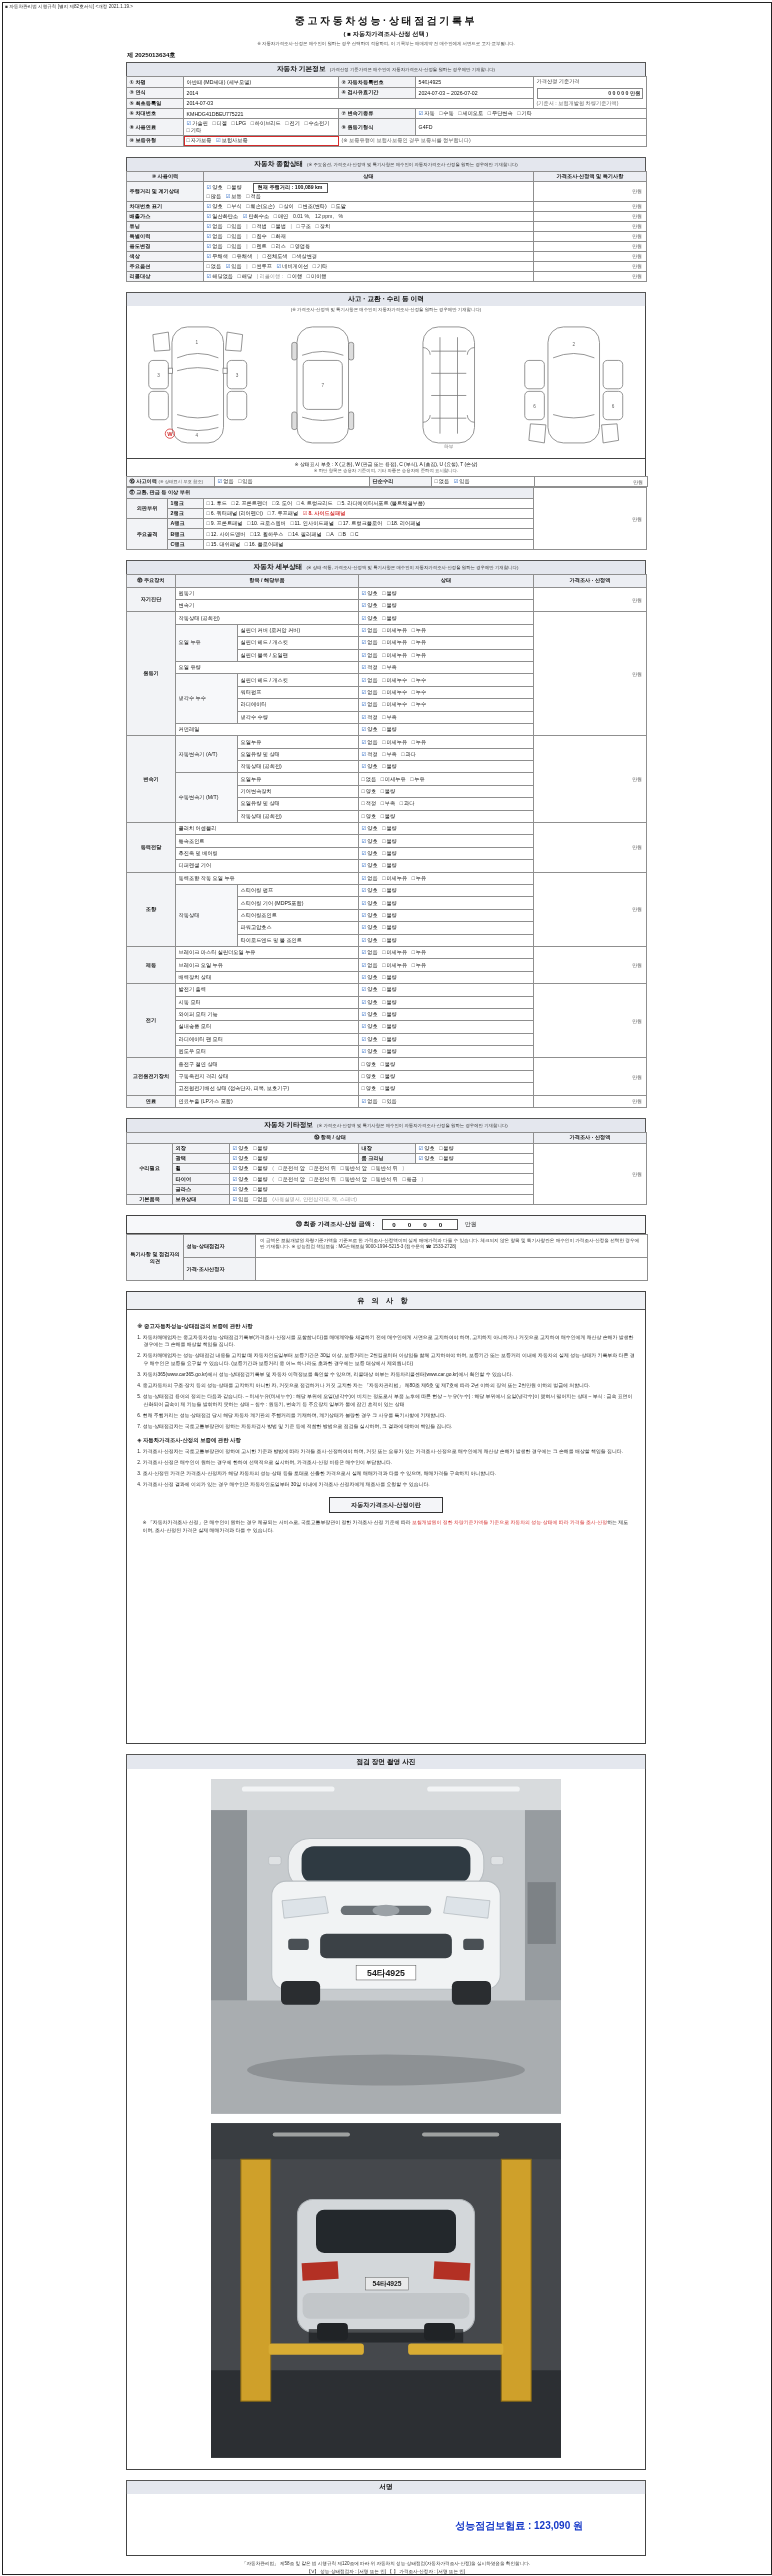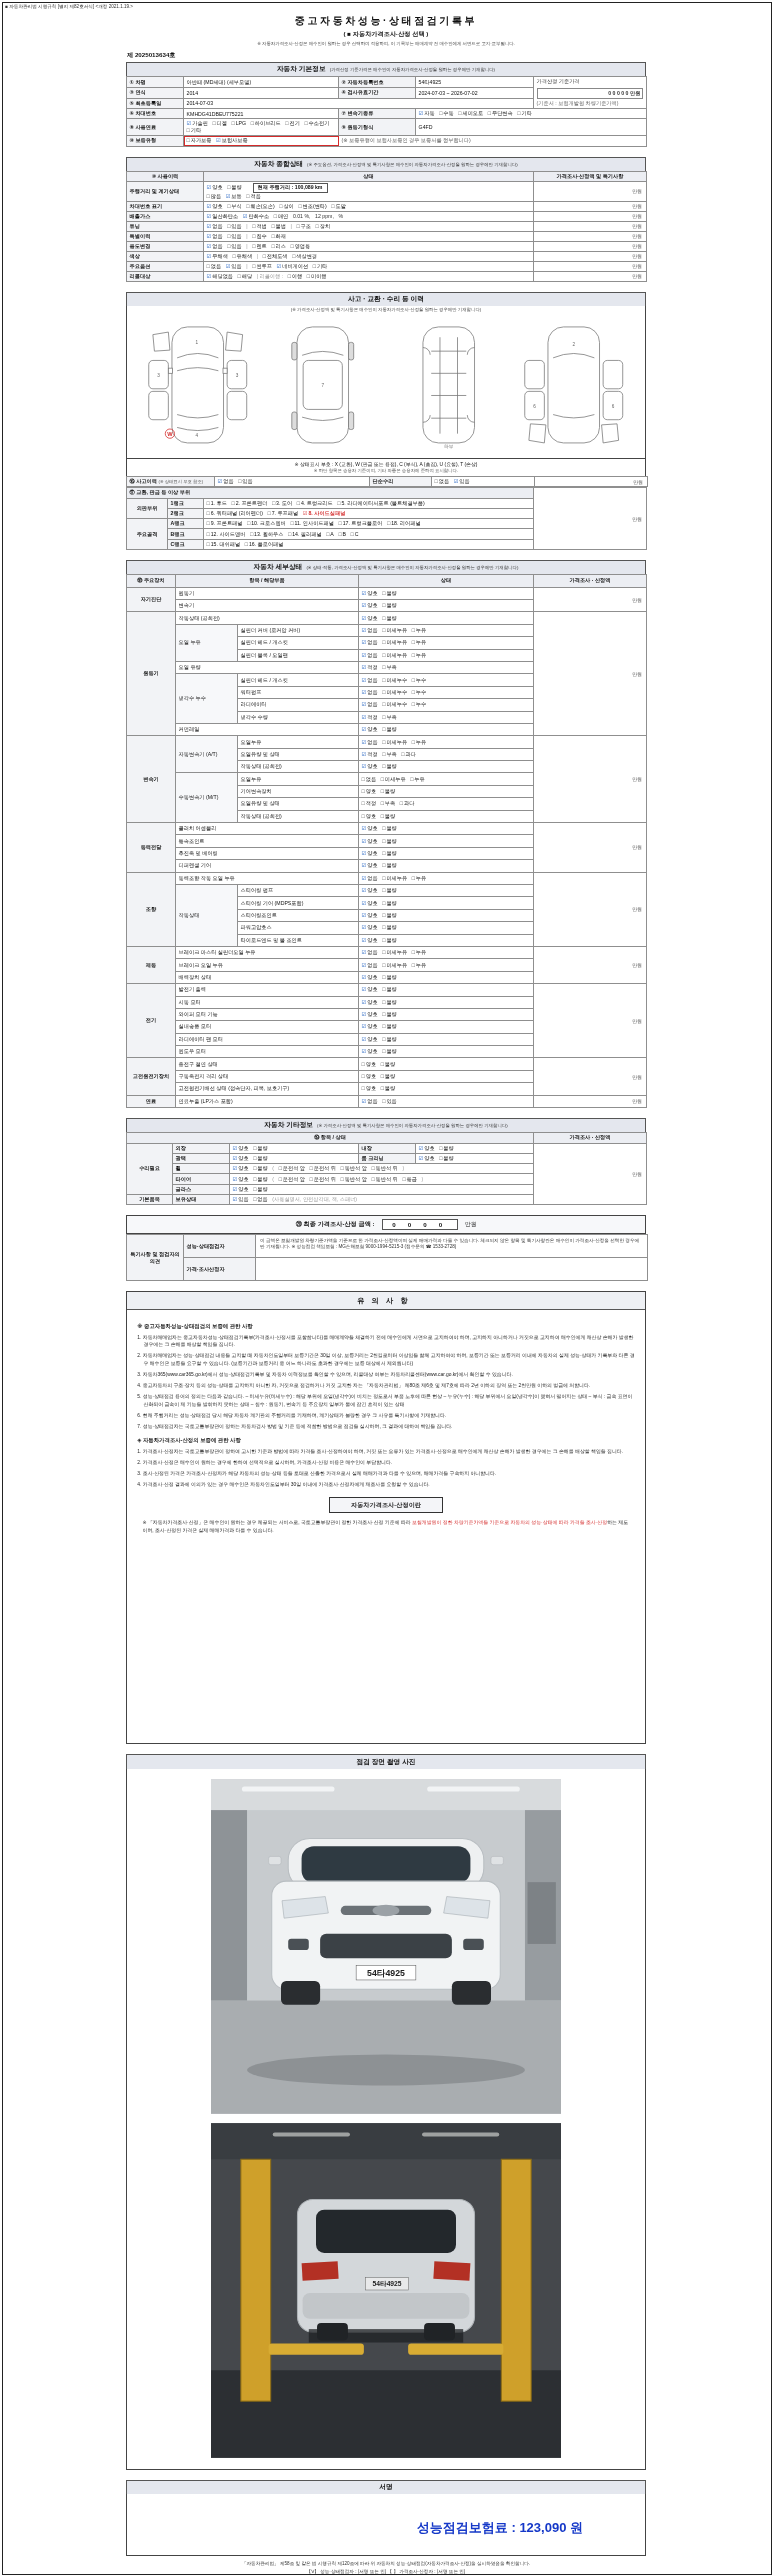--- a/index.html
+++ b/index.html
@@ -51,21 +51,21 @@
 .notice .ntitle{text-align:center;font-size:7.2px;font-weight:bold;letter-spacing:7.2px;border-bottom:0.5px solid #555;padding:3.1px 0;background:#eef0f4;}
 .notice .nbody{padding:7.2px 10.3px;font-size:4.9px;line-height:1.55;color:#222;}
 .notice h4{font-size:5.4px;margin:5.2px 0 3.1px;}
 .notice p{margin-bottom:3.6px;padding-left:6.2px;text-indent:-6.2px;}
 .nbox{text-align:center;margin:8.2px 0 4.1px;}
 .nbox span{display:inline-block;border:0.8px solid #333;font-weight:bold;font-size:6.2px;padding:2.1px 20.6px;background:#f4f5f8;}
 .nboxp{padding:2.1px 5.2px;font-size:4.9px;line-height:1.6;}
 .red{color:#d42a2a;}
 .photosec .pwrap{border:0.8px solid #444;border-top:none;padding:10.3px 0;display:flex;flex-direction:column;align-items:center;gap:9.3px;}
 .signbox{border:0.8px solid #444;border-top:none;height:62px;position:relative;}
-.fee{position:absolute;right:62px;top:25px;color:#1538c8;font-weight:bold;font-size:13px;text-align:right;}
+.fee{position:absolute;right:62px;top:25px;color:#1538c8;font-weight:bold;font-size:10px;text-align:right;}
 .signlines{text-align:center;font-size:4.6px;color:#333;margin-top:4.1px;line-height:1.7;}
 svg text{font-family:"Liberation Sans","DejaVu Sans",sans-serif;}
 .dg text{fill:#666;font-size:9px;}
 </style>
 </head>
 <body>
 
 <div class="frame"></div>
 <div class="formref">■ 자동차관리법 시행규칙 [별지 제82호서식] &lt;개정 2021.1.19.&gt;</div>
 

